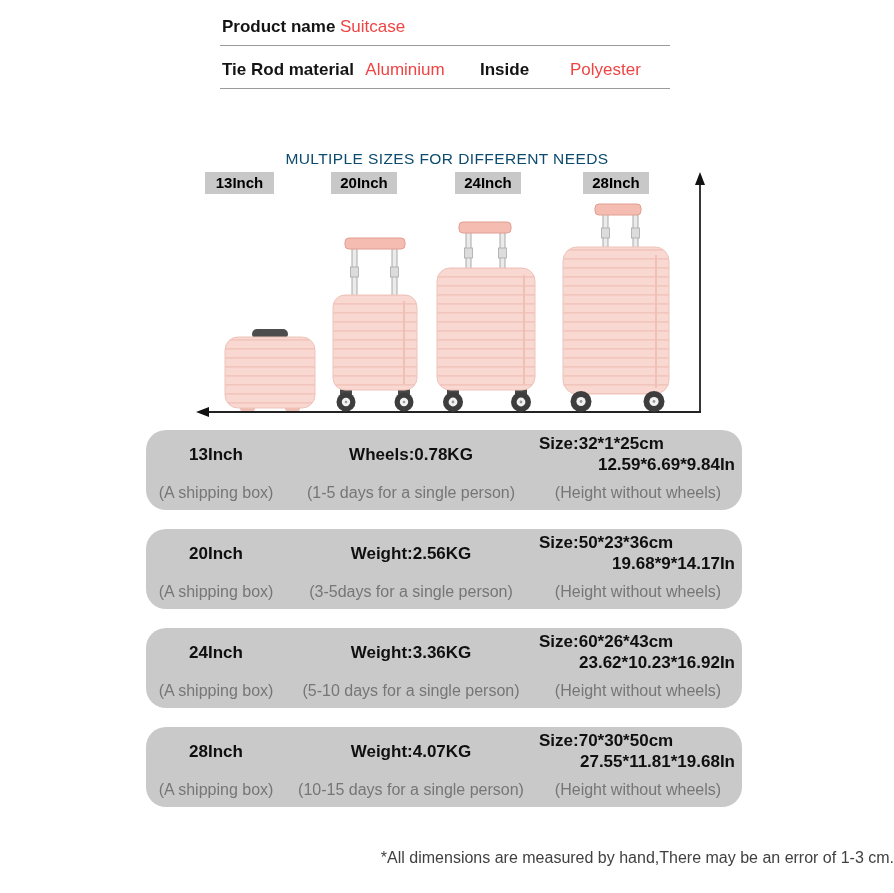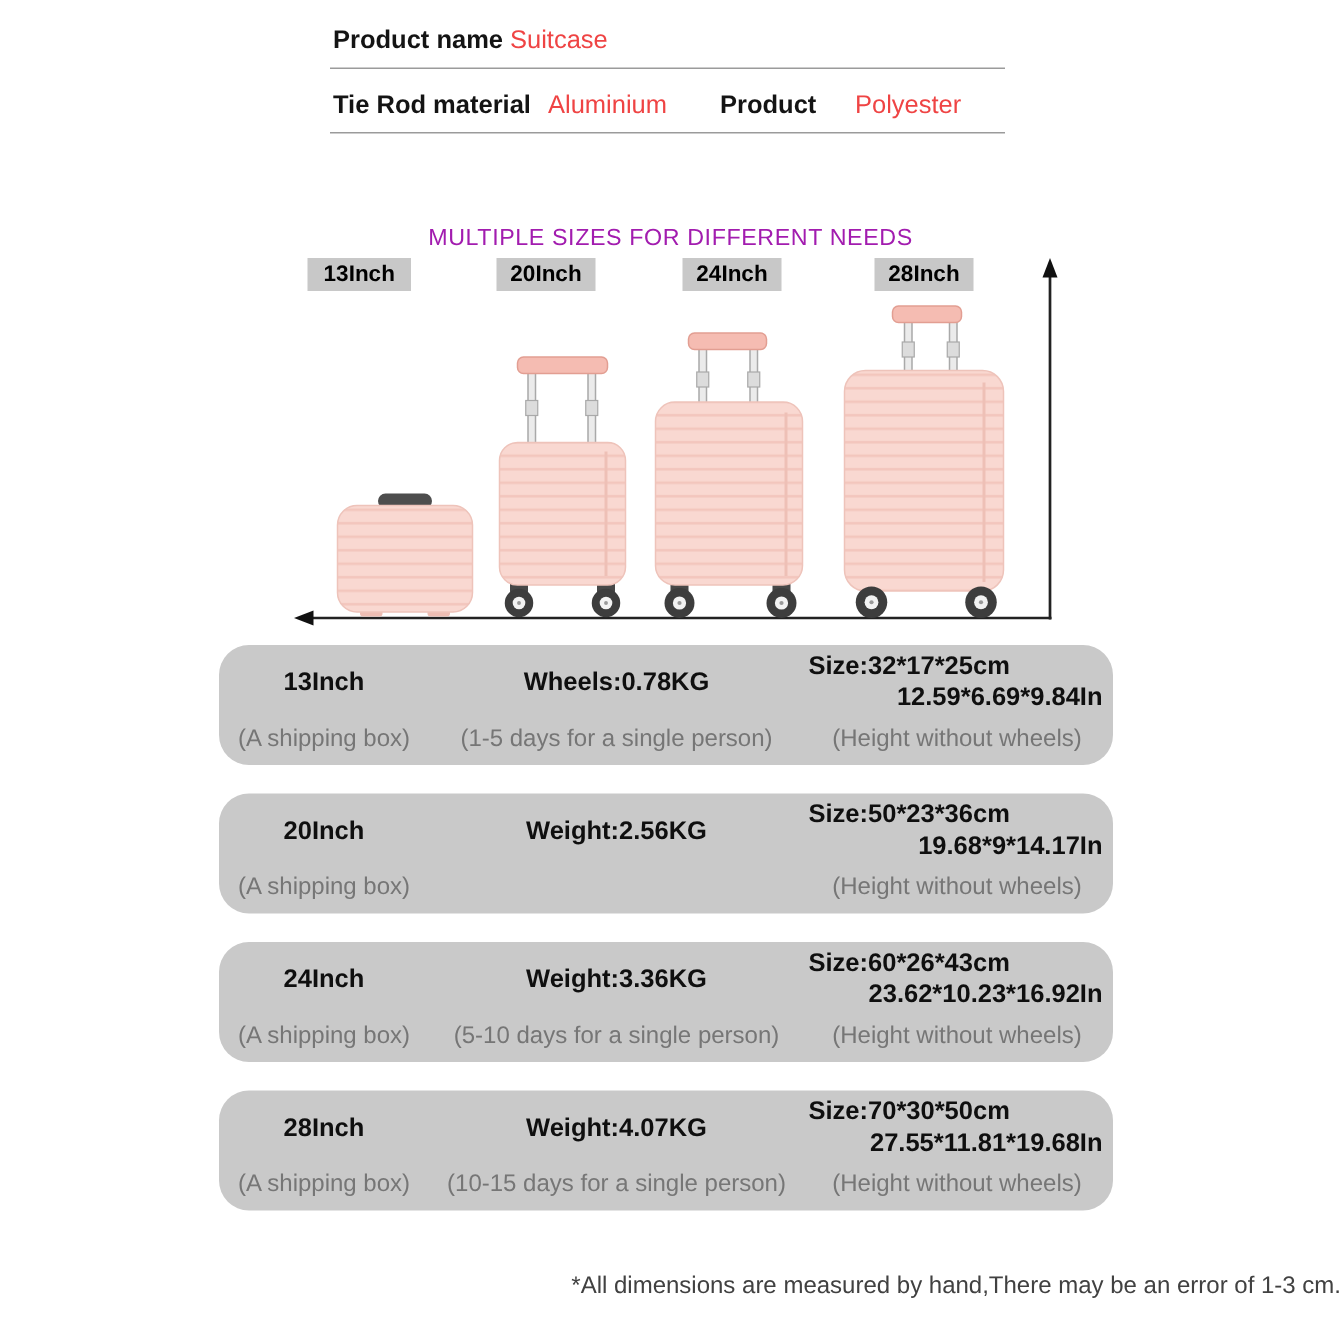--- a/index.html
+++ b/index.html
@@ -14,21 +14,21 @@
   .spec-label { font-weight:bold; color:#141414; }
   .spec-value { color:#ef4444; }
   .pos-l1 { left:2px; }
   .pos-v1row1 { left:120px; }
   .pos-v1 { left:137px; width:96px; text-align:center; }
   .pos-l2 { left:260px; }
   .pos-v2 { left:350px; }
 
   
   .sizes-heading { position:absolute; top:150px; left:0; width:100%;
-    text-align:center; font-size:15.5px; color:#a21caf; letter-spacing:0.4px; }
+    text-align:center; font-size:15.5px; color:#0c4a6e; letter-spacing:0.4px; }
 
   
   .illustration { position:absolute; left:0; top:170px; width:894px; height:252px; }
   .scene { position:absolute; left:0; top:0; width:894px; height:252px; }
   .size-tag { position:absolute; top:2px; height:22px; line-height:22px;
     background:#c8c8c8; color:#000; font-size:15px; font-weight:bold; text-align:center; }
   .tag-13 { left:205px; width:69px; }
   .tag-20 { left:331px; width:66px; }
   .tag-24 { left:455px; width:66px; }
   .tag-28 { left:583px; width:66px; }
@@ -59,21 +59,21 @@
 <div id="page">
 
   <div class="spec">
     <div class="spec-row">
       <span class="spec-label pos-l1">Product name</span>
       <span class="spec-value pos-v1row1">Suitcase</span>
     </div>
     <div class="spec-row">
       <span class="spec-label pos-l1">Tie Rod material</span>
       <span class="spec-value pos-v1">Aluminium</span>
-      <span class="spec-label pos-l2">Product</span>
+      <span class="spec-label pos-l2">Inside</span>
       <span class="spec-value pos-v2">Polyester</span>
     </div>
   </div>
 
   <div class="sizes-heading">MULTIPLE SIZES FOR DIFFERENT NEEDS</div>
 
   <div class="illustration">
 
     <svg class="scene" viewBox="0 0 894 252">
       <defs>
@@ -165,33 +165,34 @@
     <div class="bar">
       <div class="bar-col col-size">
         <div class="main-line">13Inch</div>
         <div class="sub-line">(A shipping box)</div>
       </div>
       <div class="bar-col col-weight">
         <div class="main-line">Wheels:0.78KG</div>
         <div class="sub-line">(1-5 days for a single person)</div>
       </div>
       <div class="bar-col col-dim">
-        <div class="dim-line1">Size:32*17*25cm</div>
+        <div class="dim-line1">Size:32*1*25cm</div>
         <div class="dim-line2">12.59*6.69*9.84In</div>
         <div class="sub-line">(Height without wheels)</div>
       </div>
     </div>
 
     <div class="bar">
       <div class="bar-col col-size">
         <div class="main-line">20Inch</div>
         <div class="sub-line">(A shipping box)</div>
       </div>
       <div class="bar-col col-weight">
         <div class="main-line">Weight:2.56KG</div>
+        <div class="sub-line">(3-5days for a single person)</div>
       </div>
       <div class="bar-col col-dim">
         <div class="dim-line1">Size:50*23*36cm</div>
         <div class="dim-line2">19.68*9*14.17In</div>
         <div class="sub-line">(Height without wheels)</div>
       </div>
     </div>
 
     <div class="bar">
       <div class="bar-col col-size">

